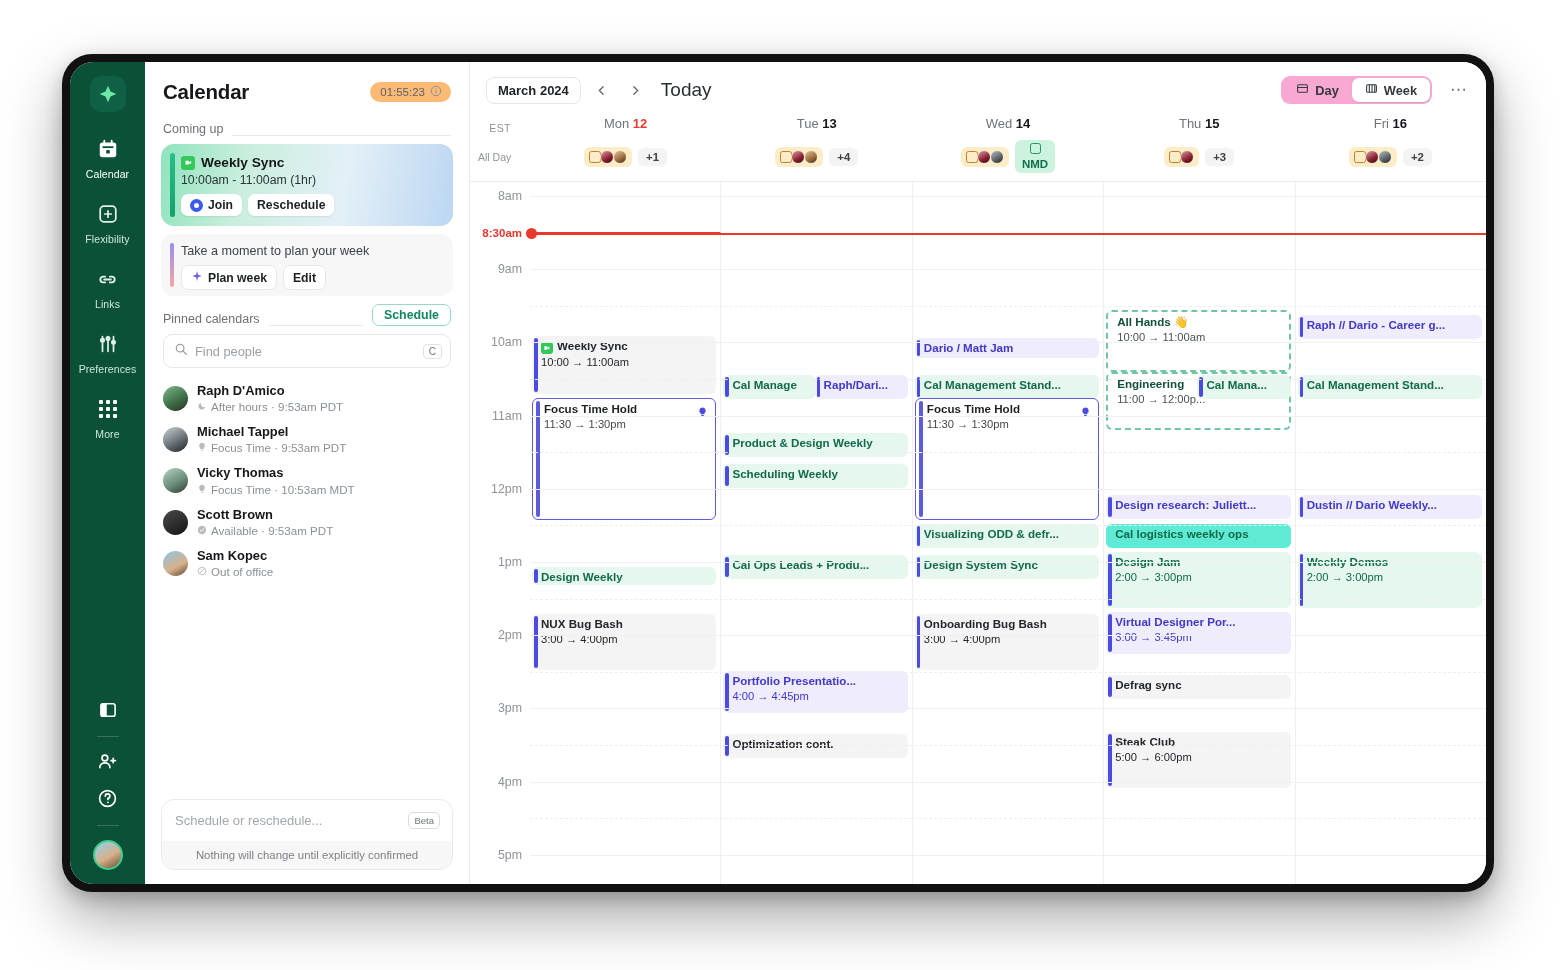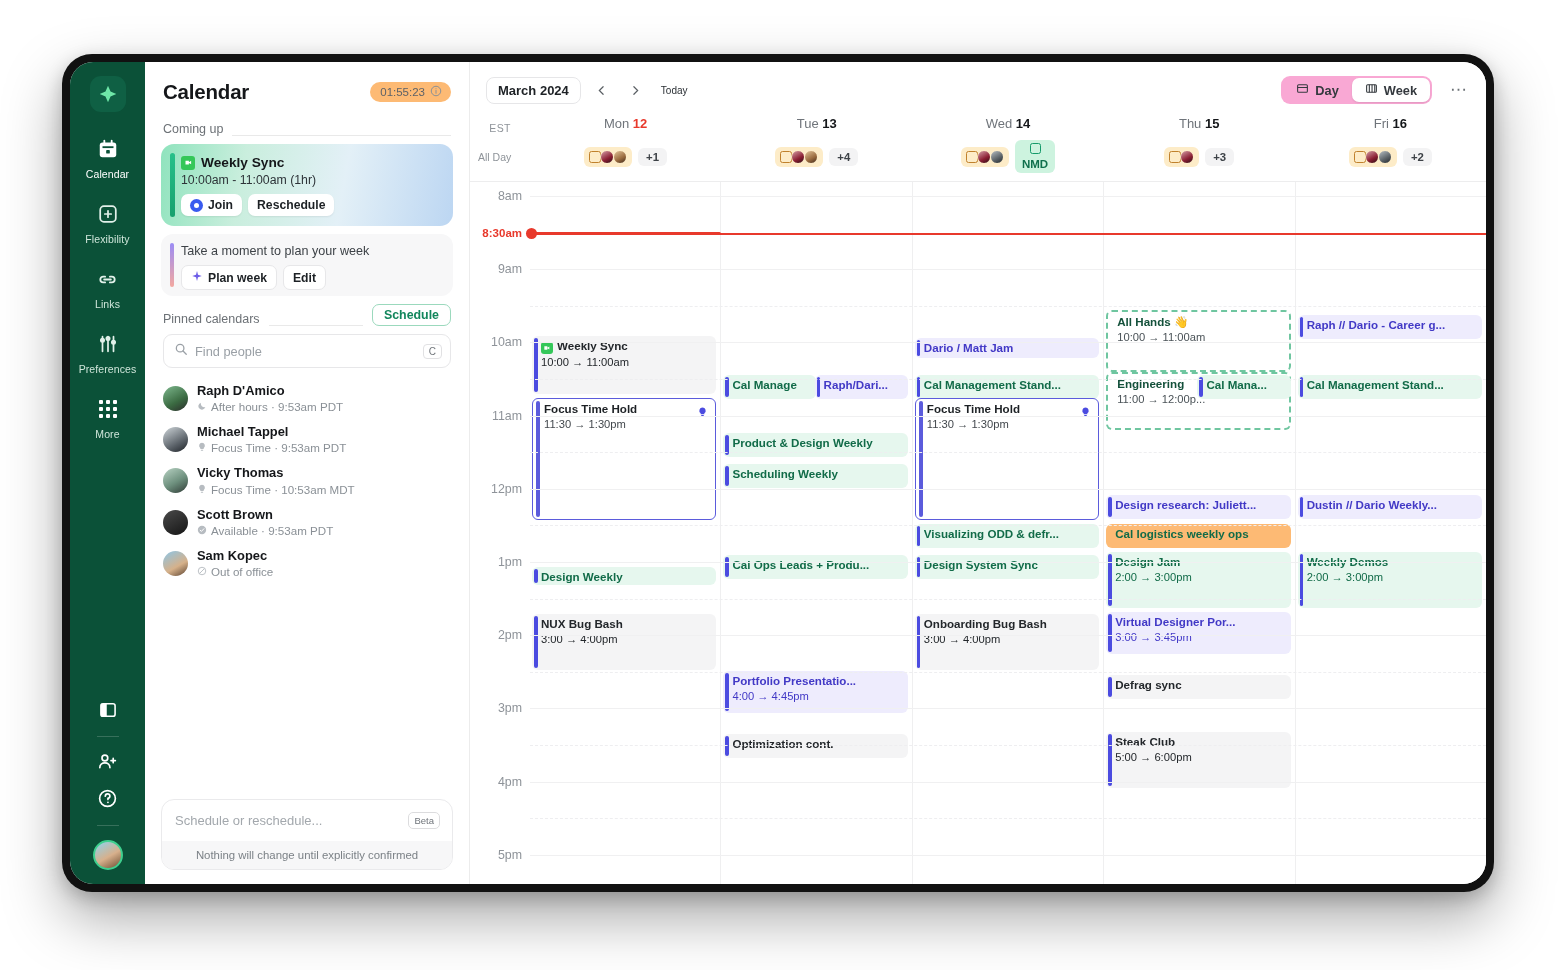--- a/index.html
+++ b/index.html
@@ -125,21 +125,21 @@
   .composer-ph { font-size:13px; color:#a3a8ad; }
   .beta { border:1px solid #dcdcde; border-radius:5px; font-size:9.5px; color:#6f747a; padding:2px 5px; }
   .composer-foot { background:#f7f7f8; text-align:center; padding:8px 6px; font-size:11.4px; color:#7b8186; }
 
   
   .main { flex:1; display:flex; flex-direction:column; min-width:0; background:#fff; }
   .toolbar { display:flex; align-items:center; padding: 14px 18px 10px 16px; gap:8px; }
   .mbtn { border:1px solid #e6e6e8; border-radius:8px; padding:5px 11px; font-size:13px;
     font-weight:700; color:#1d2125; background:#fff; cursor:pointer; }
   .arrow { width:26px;height:26px;display:flex;align-items:center;justify-content:center;cursor:pointer;color:#5b6065;font-size:14px;}
-  .today { font-size:10px; color:#2a2f34; font-weight:400; margin-left:4px; cursor:pointer; }
+  .today { font-size:19px; color:#2a2f34; font-weight:400; margin-left:4px; cursor:pointer; }
   .seg { margin-left:auto; display:flex; background:#f9a8d4; border-radius:9px; padding:2px; }
   .seg div { display:flex; align-items:center; gap:6px; font-size:12.8px; font-weight:700; color:#34393e;
     padding:4px 13px; border-radius:7px; cursor:pointer; }
   .seg div.on { background:#fff; box-shadow:0 1px 2px rgba(0,0,0,.10); }
   .dots3 { margin-left:10px; color:#6b7075; font-size:17px; letter-spacing:1px; cursor:pointer; line-height:.6; }
 
   .dayhead { display:flex; padding: 2px 0 6px; }
   .gutter { width:60px; flex:0 0 60px; text-align:center; }
   .tzlabel { font-size:10.5px; color:#8e9399; letter-spacing:.3px; padding-top:6px; }
   .dcol { flex:1; text-align:center; font-size:13px; color:#6f747a; }
@@ -185,21 +185,21 @@
   .ev.purple { background:#eeecfd; }
   .ev.purple .t, .ev.purple .s { color:#4239c6; }
   .ev.purple .lbar { background:#4b4be0; }
   .ev.grey { background:#f4f4f5; }
   .ev.grey .t, .ev.grey .s { color:#23272b; }
   .ev.grey .lbar { background:#4b4be0; }
   .ev.white { background:#ffffff; border:1.6px solid #5b5bdc; padding-left:11px; }
   .ev.white .t { color:#1d2125; }
   .ev.white .s { color:#43484d; }
   .ev.white .lbar { background:#5b5bdc; left:3px; width:4px; }
-  .ev.plain { background:#fdba74; }
+  .ev.plain { background:#5eead4; }
   .ev.plain .t { color:#116b48; }
   .ev.dashed { background:#ffffff; border:2px dashed #6fc6a0; padding-left:9px; }
   .ev.dashed .t { color:#13503a; }
   .ev.dashed .s { color:#4a5257; }
   .bulb { position:absolute; right:7px; top:6px; width:11px; height:14px; }
 </style>
 </head>
 <body>
 
 <div id="stage">

